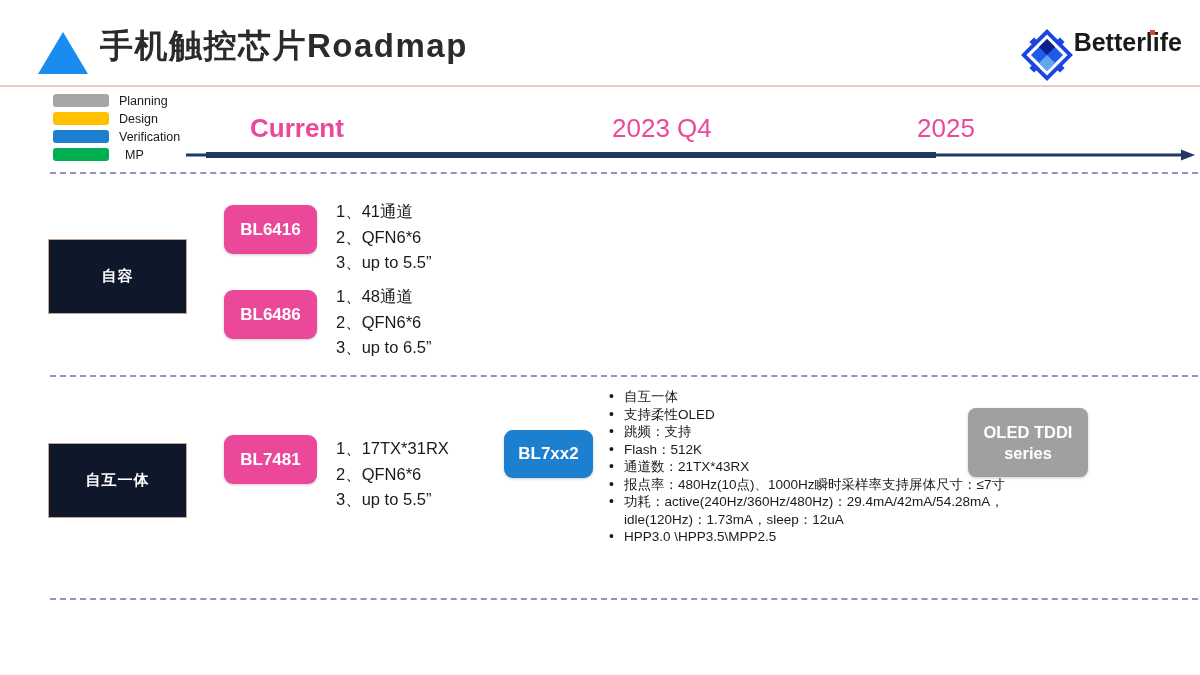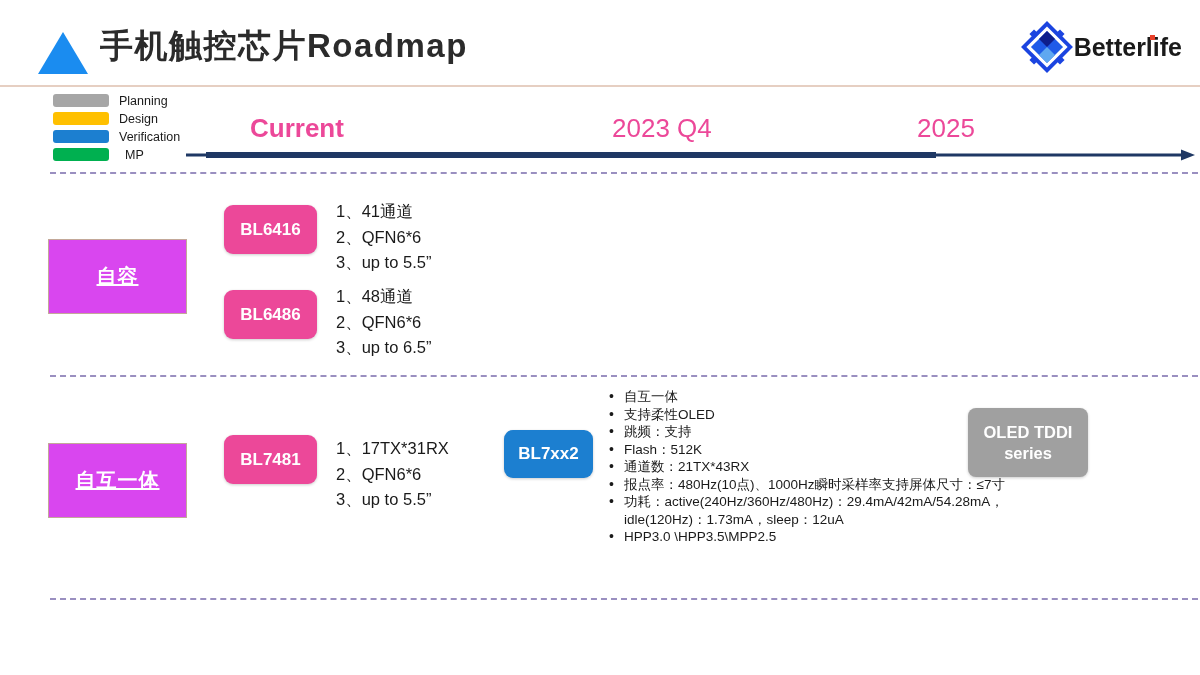--- a/index.html
+++ b/index.html
@@ -41,23 +41,22 @@
     white-space: nowrap;
   }
   .header-rule {
     position: absolute;
     left: 0; top: 85px;
     width: 1200px; height: 2px;
     background: #e6cfc2;
   }
   .brand {
     position: absolute;
-    right: 18px; top: 20px;
+    right: 18px; top: 28px;
     display: flex;
-    align-items: center;
   }
   .brand-mark { width: 54px; height: 54px; display: block; }
   .brand-name {
     font-size: 25px;
     font-weight: bold;
     color: #1a1a1a;
     letter-spacing: 0px;
     position: relative;
   }
   .brand-dot {
@@ -117,30 +116,29 @@
     height: 0;
     border-top: 2px dashed #9A8FC0;
   }
   .dash-1 { top: 172px; }
   .dash-2 { top: 375px; }
   .dash-3 { top: 598px; }
 
   
   .cat-box {
     position: absolute;
-    background: #d946ef;
+    background: #0f172a;
     border: 1px solid #C3A898;
     display: flex;
     align-items: center;
     justify-content: center;
     color: #ffffff;
-    font-size: 20px;
+    font-size: 15px;
     font-weight: bold;
     letter-spacing: 1px;
-    text-decoration: underline;
   }
   .cat-1 { left: 48px; top: 239px; width: 137px; height: 73px; }
   .cat-2 { left: 48px; top: 443px; width: 137px; height: 73px; }
 
   
   .chip {
     position: absolute;
     border-radius: 9px;
     display: flex;
     align-items: center;

